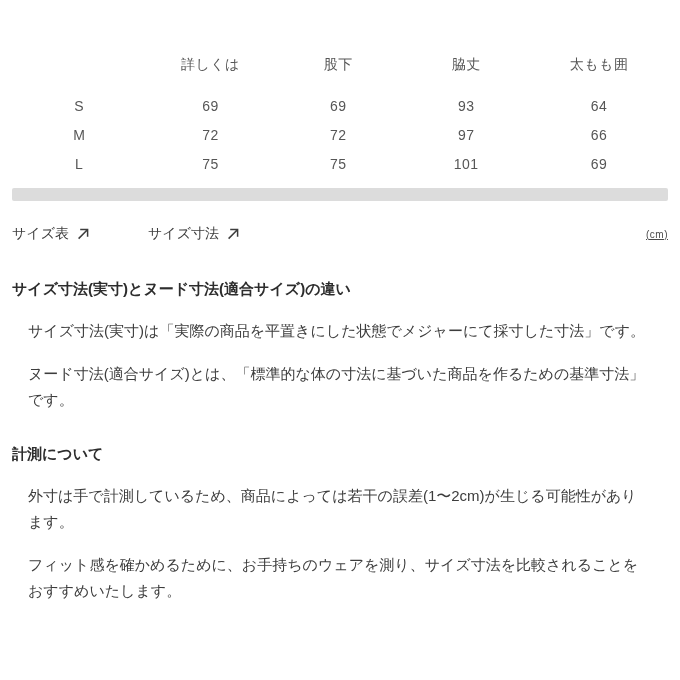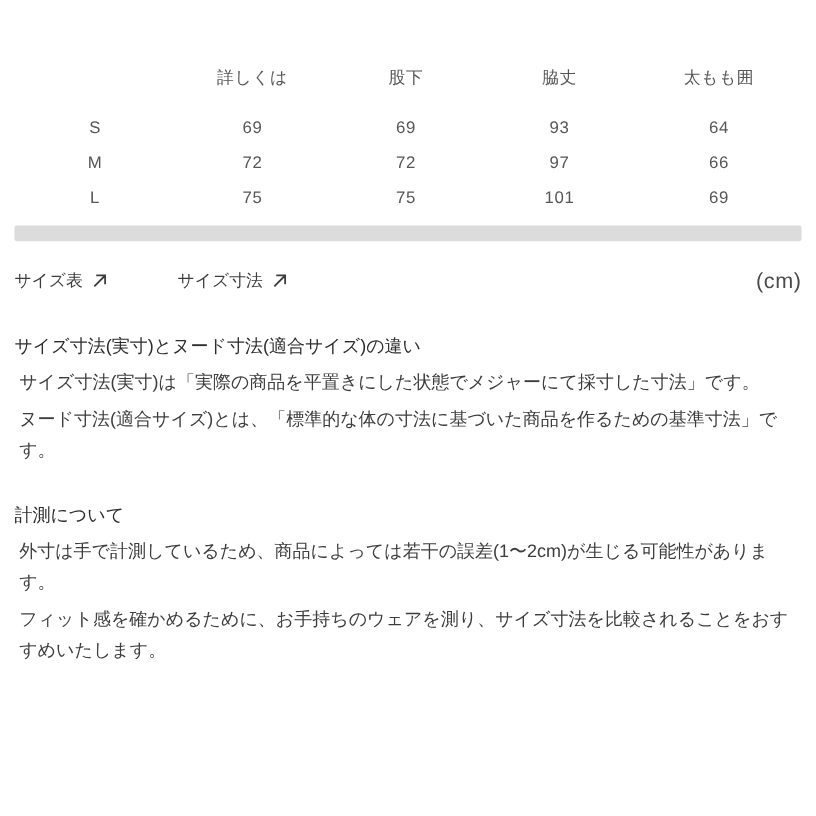--- a/index.html
+++ b/index.html
@@ -67,38 +67,39 @@
     gap: 7px;
     font-size: 14px;
     color: #3d3d3d;
     margin-right: 30px;
     cursor: pointer;
     text-decoration: none;
   }
   .ext-link svg { display: block; }
   .unit-label {
     margin-left: auto;
-    font-size: 18px;
+    font-size: 10px;
     color: #4a4a4a;
     letter-spacing: 0.5px;
+    text-decoration: underline;
   }
 
   
   .section { margin: 0; }
   .section-1 { margin-top: 31px; }
   .section-2 { margin-top: 27px; }
   .section h3 {
     margin: 0;
     font-size: 15px;
-    font-weight: normal;
+    font-weight: bold;
     color: #2d2d2d;
     line-height: 26px;
   }
   .section p {
-    margin: 4px;
+    margin: 16px;
     font-size: 15px;
     line-height: 26.5px;
     color: #3d3d3d;
   }
 </style>
 </head>
 <body>
 
 <div class="page">
 

